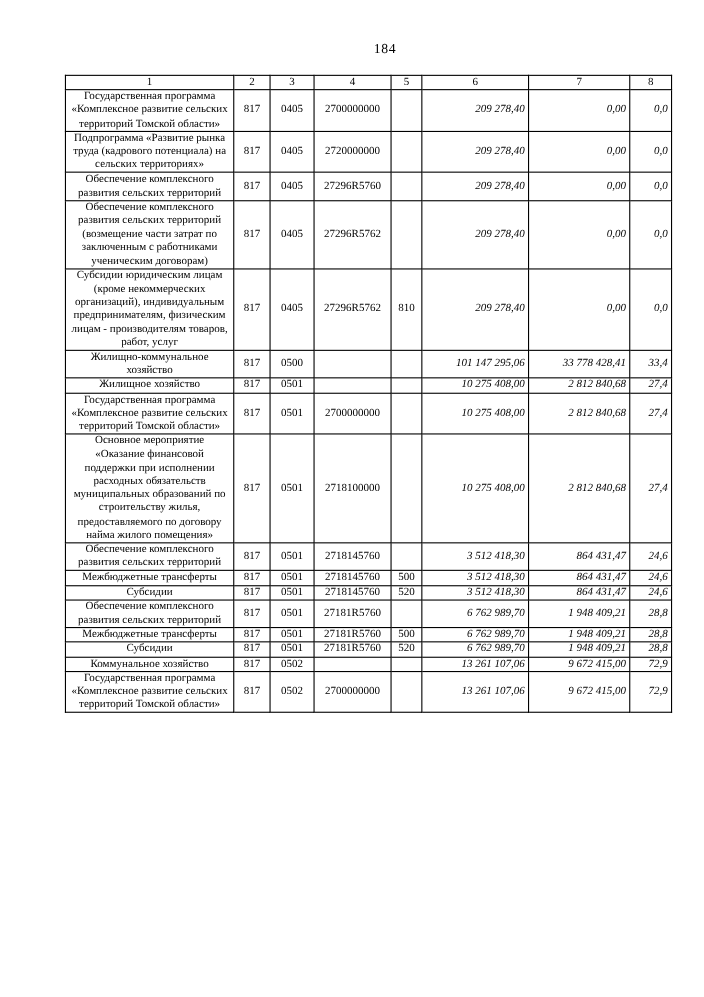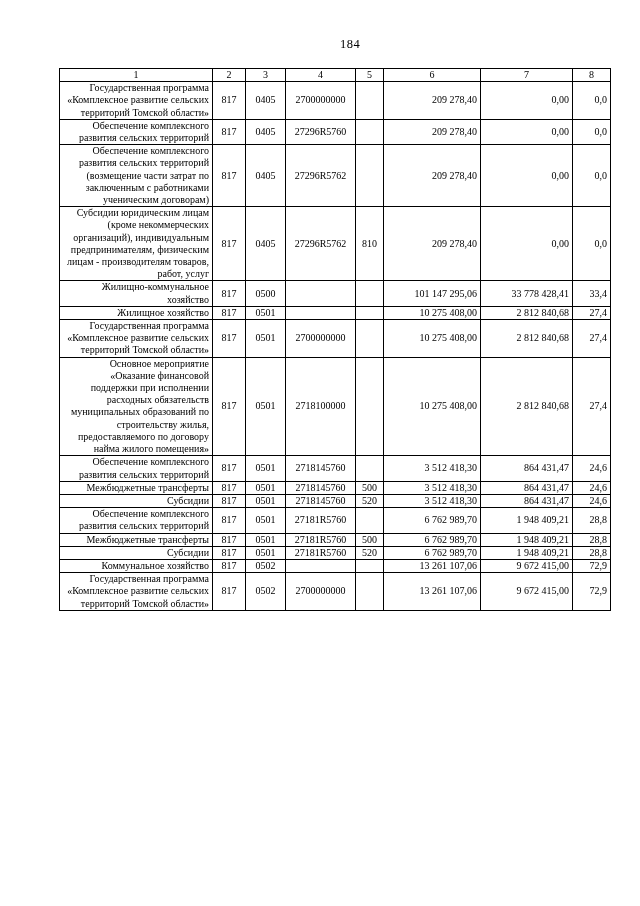--- a/index.html
+++ b/index.html
@@ -42,31 +42,32 @@
     vertical-align: middle;
     overflow: hidden;
   }
   table.budget th {
     font-weight: normal;
     text-align: center;
     height: 12px;
     font-size: 10px;
   }
   td.c-name {
-    text-align: right;
+    text-align: center;
     padding: 1px 2px 2px 3px;
   }
   td.c-center {
     text-align: center;
     white-space: nowrap;
   }
   td.c-num {
     text-align: right;
     padding-right: 4px;
     white-space: nowrap;
+    font-style: italic;
   }
 </style>
 </head>
 <body>
 
 <div class="page">
 
   <div class="page-number">184</div>
 
   <table class="budget">
@@ -97,20 +98,30 @@
       <td class="c-name">Государственная программа «Комплексное развитие сельских территорий Томской области»</td>
       <td class="c-center">817</td>
       <td class="c-center">0405</td>
       <td class="c-center">2700000000</td>
       <td class="c-center"></td>
       <td class="c-num">209 278,40</td>
       <td class="c-num">0,00</td>
       <td class="c-num">0,0</td>
     </tr>
         <tr>
+      <td class="c-name">Подпрограмма «Развитие рынка труда (кадрового потенциала) на сельских территориях»</td>
+      <td class="c-center">817</td>
+      <td class="c-center">0405</td>
+      <td class="c-center">2720000000</td>
+      <td class="c-center"></td>
+      <td class="c-num">209 278,40</td>
+      <td class="c-num">0,00</td>
+      <td class="c-num">0,0</td>
+    </tr>
+        <tr>
       <td class="c-name">Обеспечение комплексного развития сельских территорий</td>
       <td class="c-center">817</td>
       <td class="c-center">0405</td>
       <td class="c-center">27296R5760</td>
       <td class="c-center"></td>
       <td class="c-num">209 278,40</td>
       <td class="c-num">0,00</td>
       <td class="c-num">0,0</td>
     </tr>
         <tr>

